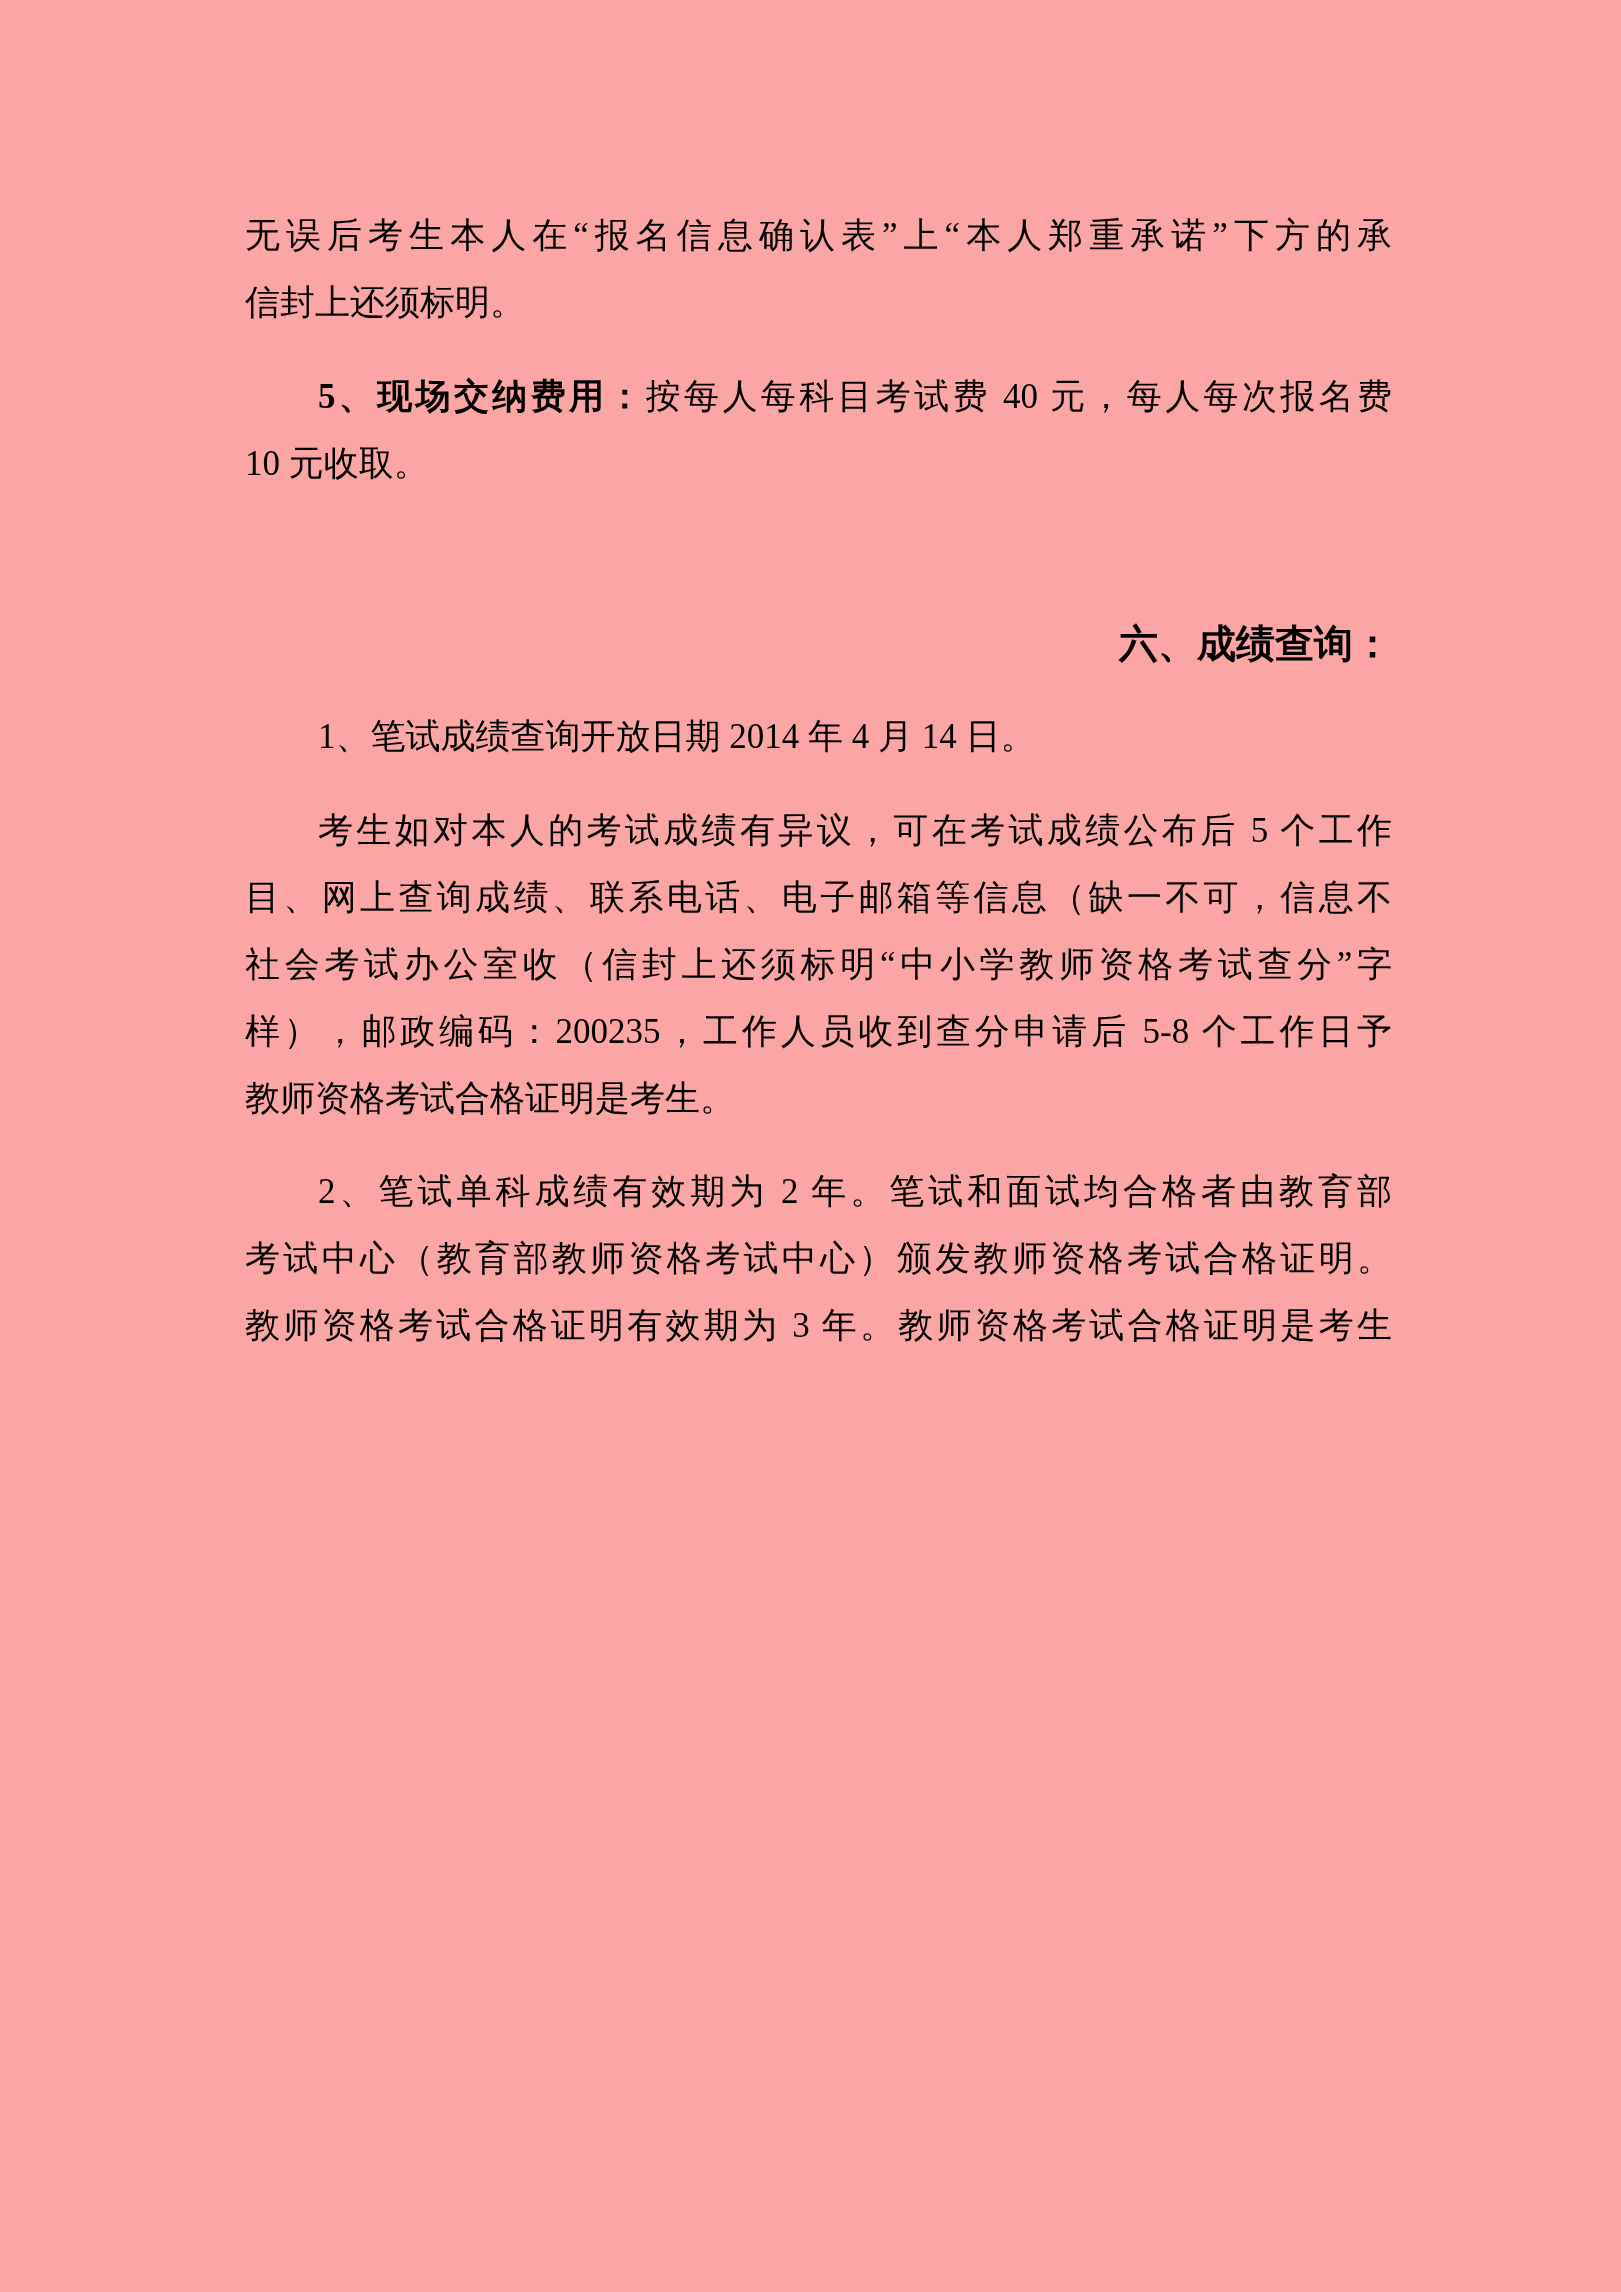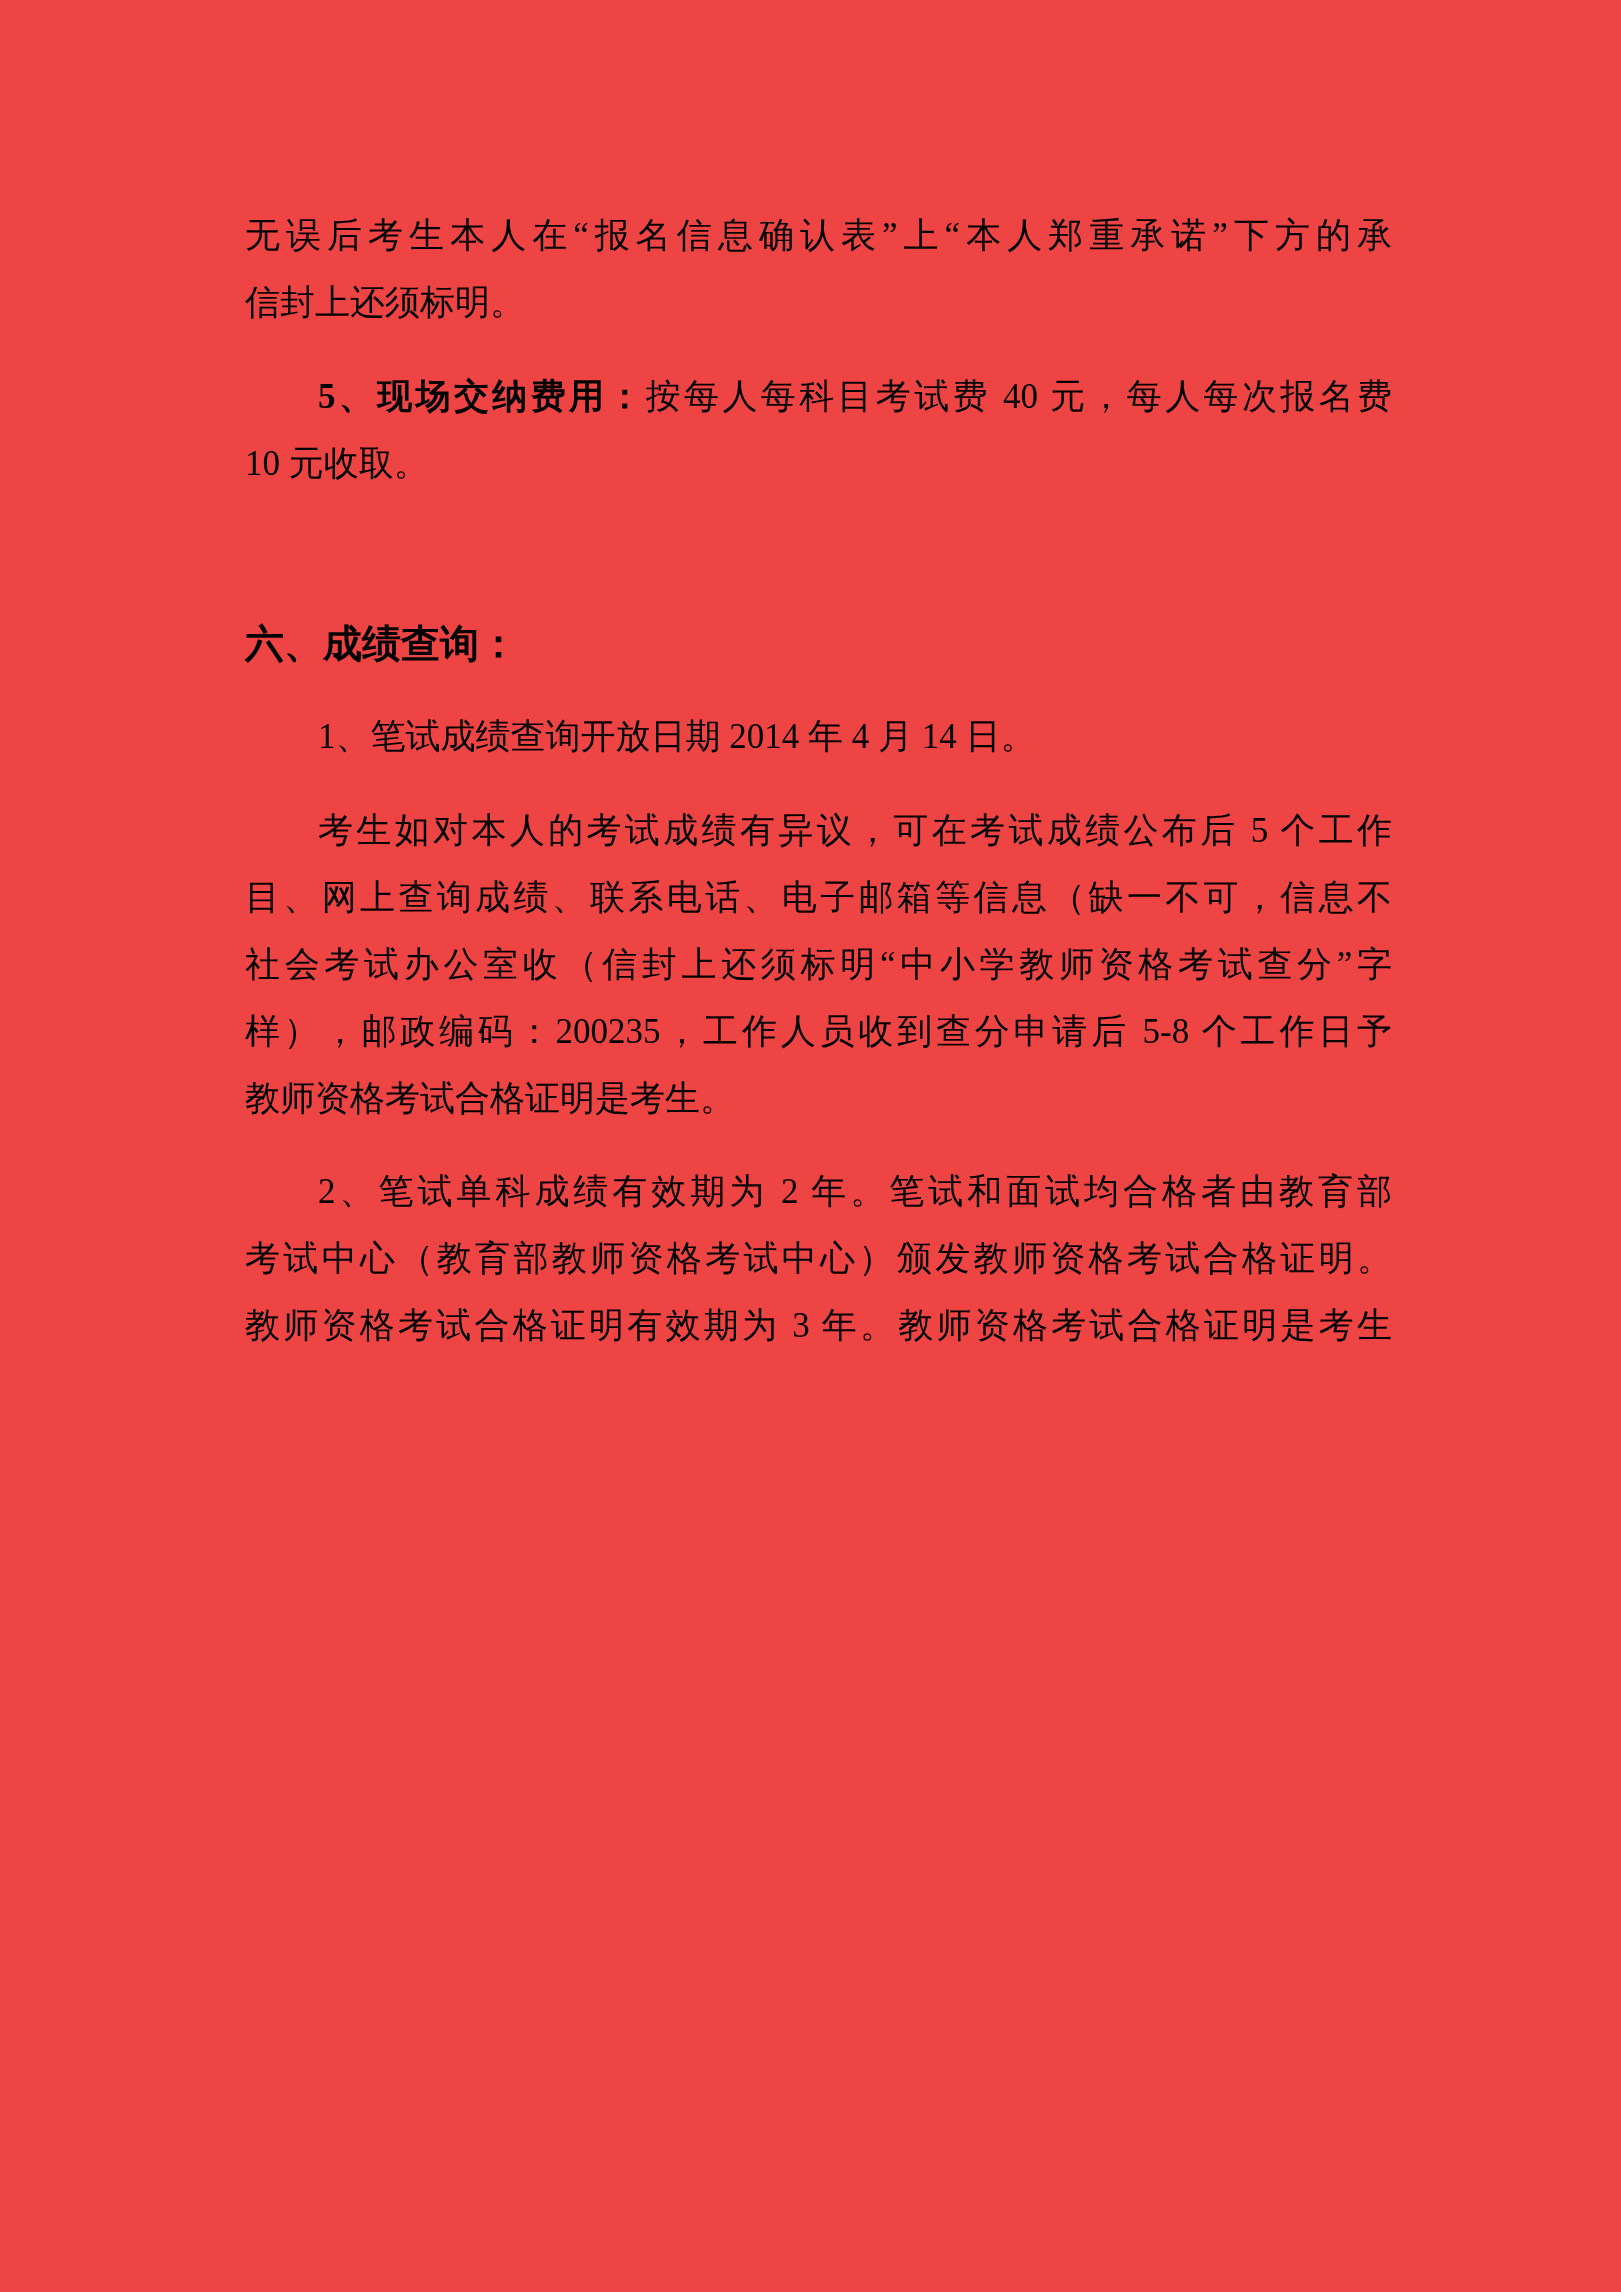--- a/index.html
+++ b/index.html
@@ -4,21 +4,21 @@
 <style>
   html, body {
     margin: 0;
     padding: 0;
     background: #ffffff;
   }
   .page {
     position: relative;
     width: 1621px;
     height: 2293px;
-    background: #ef4444;
+    background: #fca5a5;
     overflow: hidden;
     font-family: "Liberation Serif", "DejaVu Serif", serif;
     color: #000000;
   }
   .content {
     position: absolute;
     left: 245px;
     top: 202px;
     width: 1147px;
   }
@@ -41,21 +41,21 @@
     text-indent: 73px;
   }
   .b {
     font-weight: bold;
   }
   .heading {
     font-size: 39px;
     font-weight: bold;
     line-height: 67px;
     margin: 113px 0 26.5px 0;
-    text-align: left;
+    text-align: right;
   }
 </style>
 </head>
 <body>
 
 <div class="page">
   <div class="content">
 
     <div class="para">
       <div class="ln j">无误后考生本人在“报名信息确认表”上“本人郑重承诺”下方的承</div>

